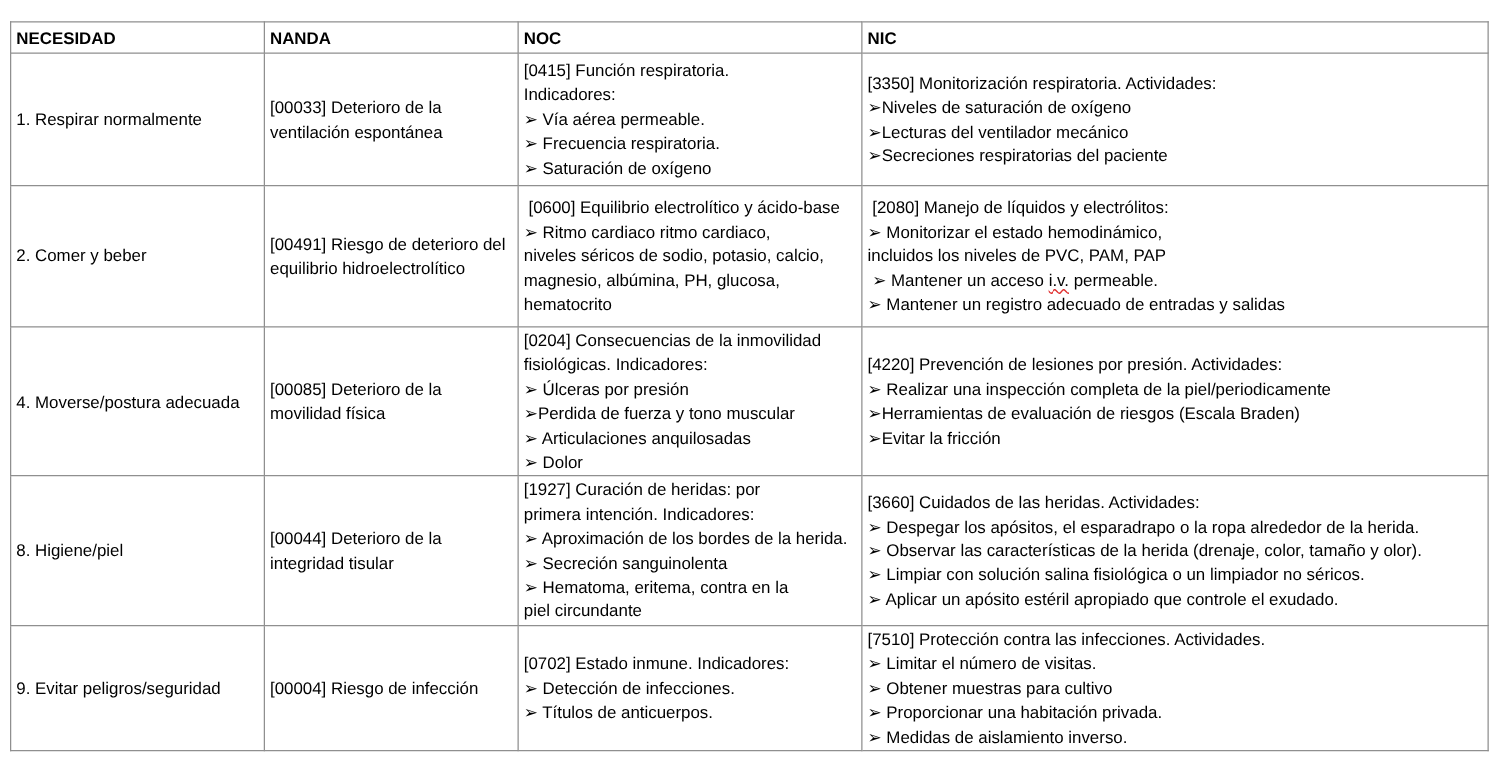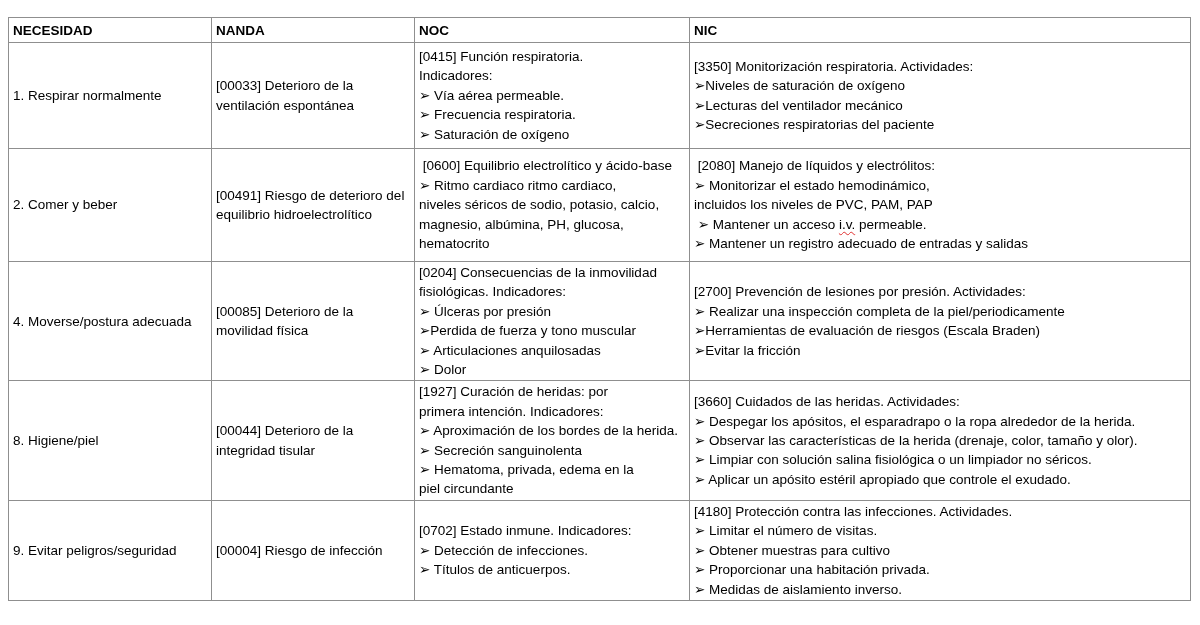--- a/index.html
+++ b/index.html
@@ -138,39 +138,39 @@
           </td>
           <td class="c-noc">
             <div class="line">[0204] Consecuencias de la inmovilidad</div>
             <div class="line">fisiológicas. Indicadores:</div>
             <div class="line">➢ Úlceras por presión</div>
             <div class="line">➢Perdida de fuerza y tono muscular</div>
             <div class="line">➢ Articulaciones anquilosadas</div>
             <div class="line">➢ Dolor</div>
           </td>
           <td class="c-nic">
-            <div class="line">[2700] Prevención de lesiones por presión. Actividades:</div>
+            <div class="line">[4220] Prevención de lesiones por presión. Actividades:</div>
             <div class="line">➢ Realizar una inspección completa de la piel/periodicamente</div>
             <div class="line">➢Herramientas de evaluación de riesgos (Escala Braden)</div>
             <div class="line">➢Evitar la fricción</div>
           </td>
         </tr>
         <tr class="r-4">
           <td class="c-nec">
             <div class="wrap">8. Higiene/piel</div>
           </td>
           <td class="c-nanda">
             <div class="wrap">[00044] Deterioro de la integridad tisular</div>
           </td>
           <td class="c-noc">
             <div class="line">[1927] Curación de heridas: por</div>
             <div class="line">primera intención. Indicadores:</div>
             <div class="line">➢ Aproximación de los bordes de la herida.</div>
             <div class="line">➢ Secreción sanguinolenta</div>
-            <div class="line">➢ Hematoma, privada, edema en la</div>
+            <div class="line">➢ Hematoma, eritema, contra en la</div>
             <div class="line">piel circundante</div>
           </td>
           <td class="c-nic">
             <div class="line">[3660] Cuidados de las heridas. Actividades:</div>
             <div class="line">➢ Despegar los apósitos, el esparadrapo o la ropa alrededor de la herida.</div>
             <div class="line">➢ Observar las características de la herida (drenaje, color, tamaño y olor).</div>
             <div class="line">➢ Limpiar con solución salina fisiológica o un limpiador no séricos.</div>
             <div class="line">➢ Aplicar un apósito estéril apropiado que controle el exudado.</div>
           </td>
         </tr>
@@ -180,21 +180,21 @@
           </td>
           <td class="c-nanda">
             <div class="wrap">[00004] Riesgo de infección</div>
           </td>
           <td class="c-noc">
             <div class="line">[0702] Estado inmune. Indicadores:</div>
             <div class="line">➢ Detección de infecciones.</div>
             <div class="line">➢ Títulos de anticuerpos.</div>
           </td>
           <td class="c-nic">
-            <div class="line">[4180] Protección contra las infecciones. Actividades.</div>
+            <div class="line">[7510] Protección contra las infecciones. Actividades.</div>
             <div class="line">➢ Limitar el número de visitas.</div>
             <div class="line">➢ Obtener muestras para cultivo</div>
             <div class="line">➢ Proporcionar una habitación privada.</div>
             <div class="line">➢ Medidas de aislamiento inverso.</div>
           </td>
         </tr>
       </tbody>
   </table>
 </div>
 

